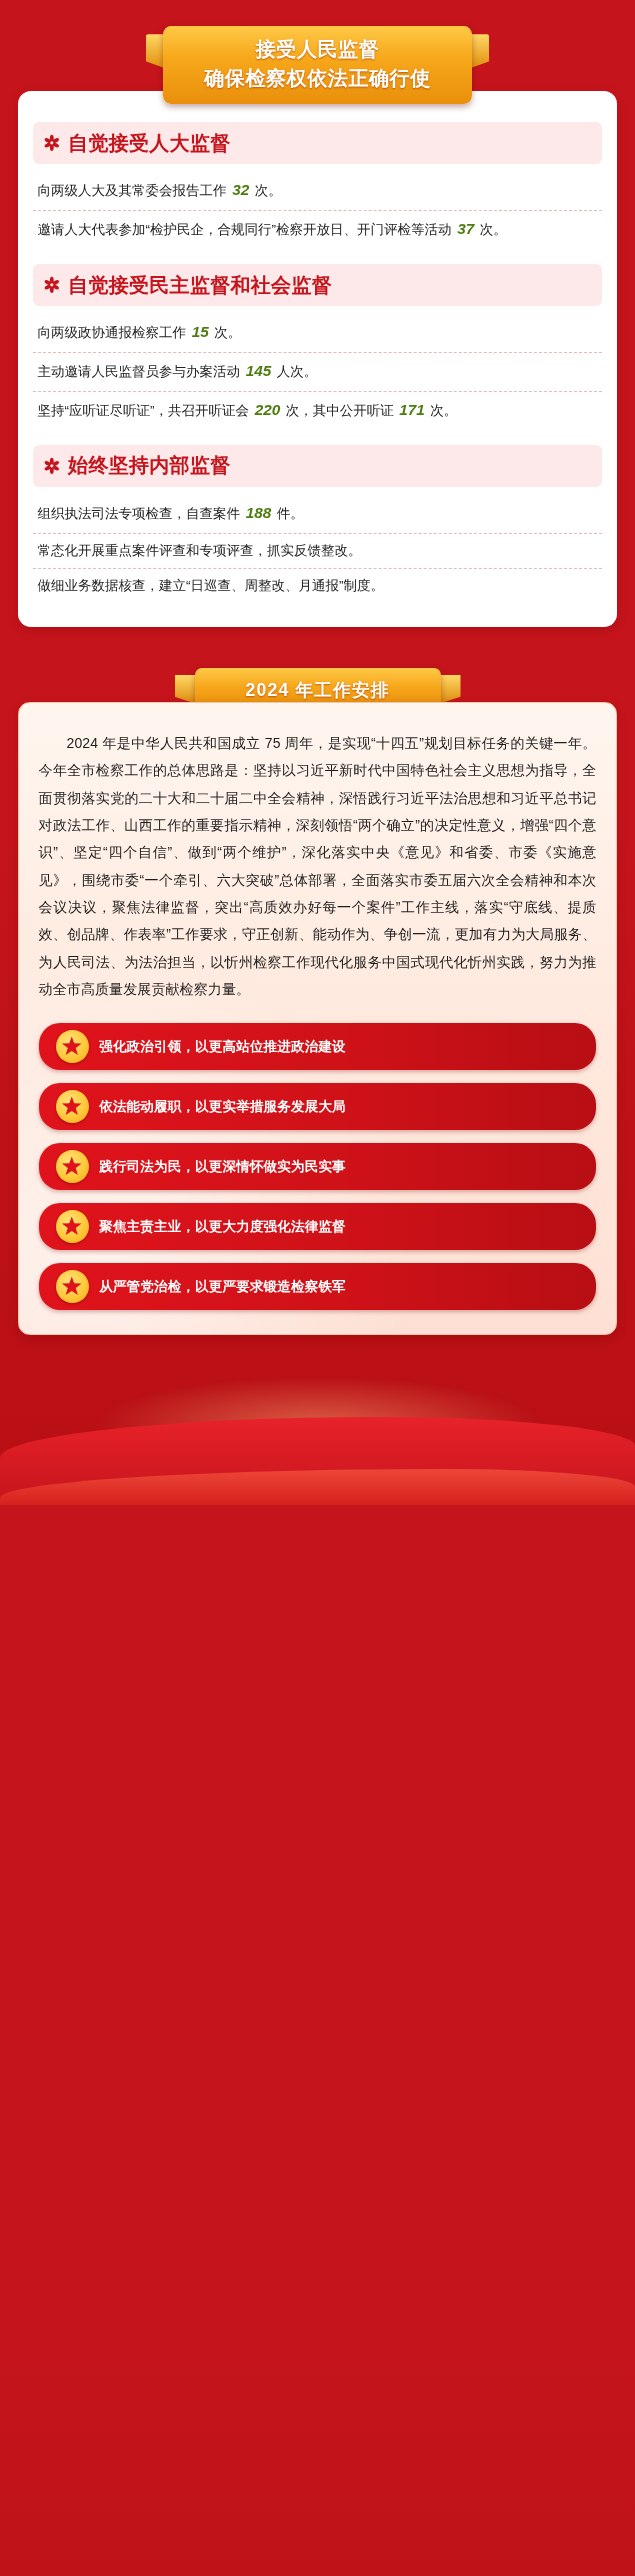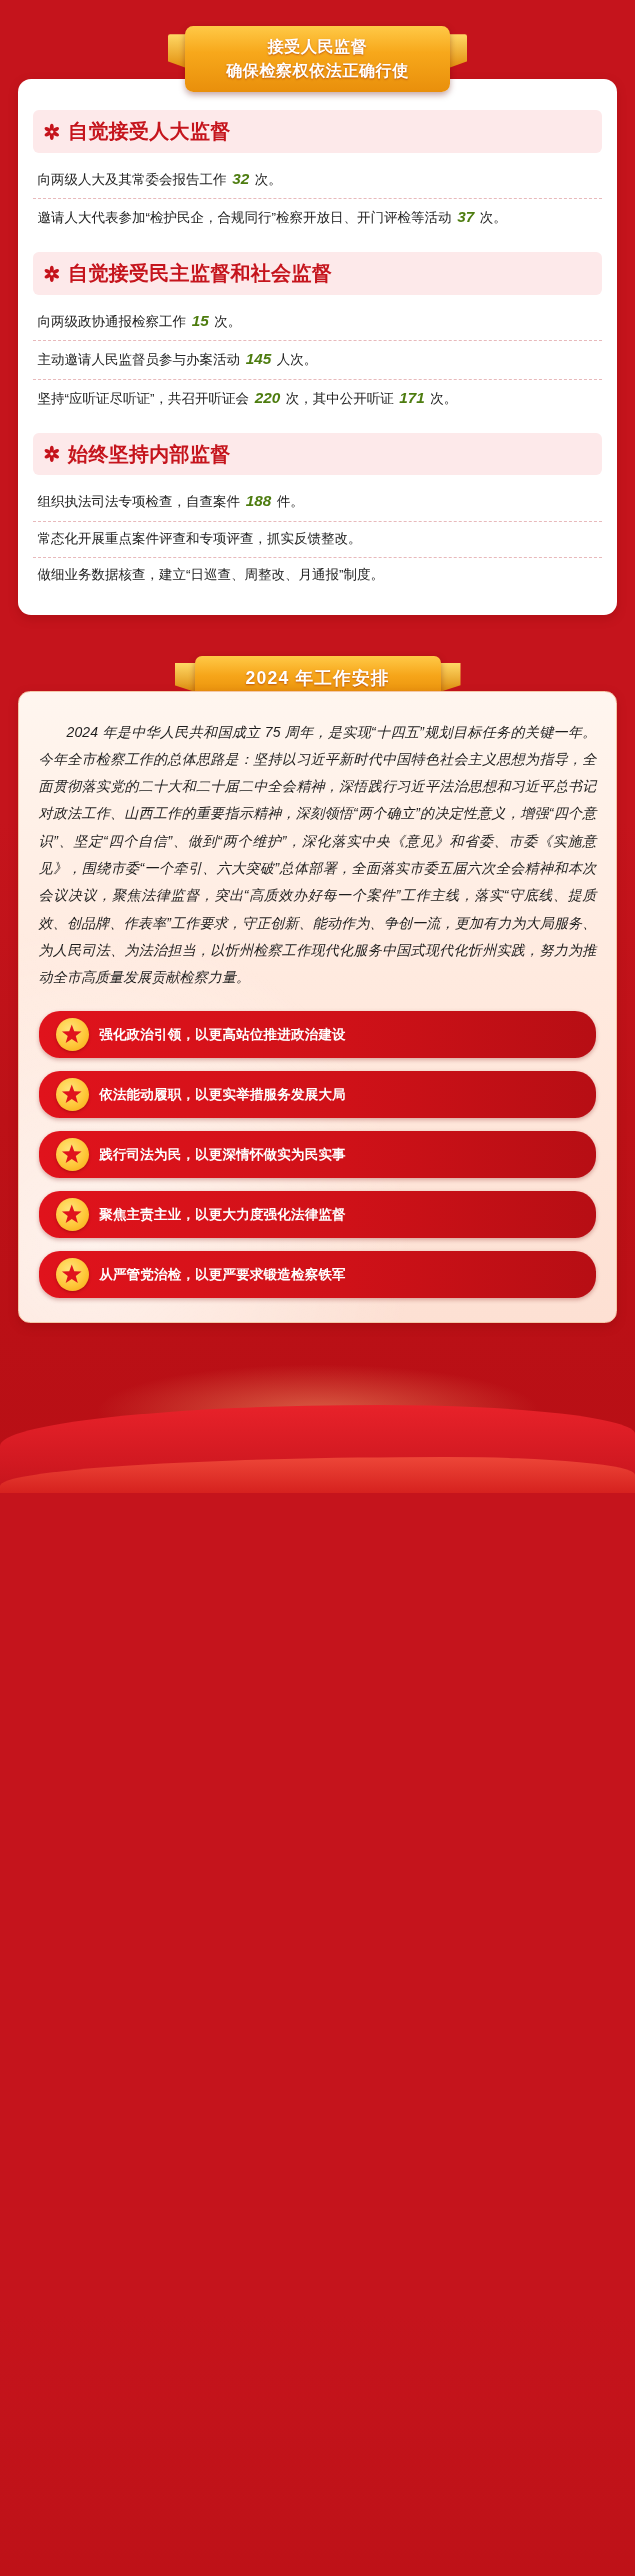--- a/index.html
+++ b/index.html
@@ -35,21 +35,21 @@
     top: 8.2px;
     width: 25px;
     height: 36px;
     background: linear-gradient(180deg,#ffd866,#e08b08);
     z-index: -1;
   }
   .banner:before { left: -17.6px; clip-path: polygon(0 0, 100% 0, 100% 100%, 0 75%); border-radius: 2.4px 0 0 2.4px;}
   .banner:after  { right: -17.6px; clip-path: polygon(0 0, 100% 0, 100% 75%, 0 100%); border-radius: 0 2.4px 2.4px 0;}
   .banner-line {
     color: #fff;
-    font-size: 16px;
+    font-size: 20px;
     font-weight: bold;
     line-height: 1.45;
     letter-spacing: 0.6px;
     text-shadow: 0 1.2px 1.8px rgba(150,20,0,.5);
     white-space: nowrap;
   }
 
   
   .card {
     margin: -13px 17.6px 0 17.6px;
@@ -138,21 +138,20 @@
     border: 1.2px solid #f3c7a8;
     box-shadow: 0 3.5px 9.4px rgba(120,0,0,.25);
   }
   .para {
     color: #1d1d1d;
     font-size: 14px;
     line-height: 1.95;
     text-align: justify;
     text-indent: 2em;
     letter-spacing: 0.1px;
-    font-style: italic;
   }
 
   .bullets { margin-top: 20px; }
   .bullet {
     display: flex;
     align-items: center;
     background: linear-gradient(90deg, #e0131c 0%, #cf1118 55%, #b70e14 100%);
     border-radius: 21px;
     padding: 7px 17px;
     margin-bottom: 13px;

